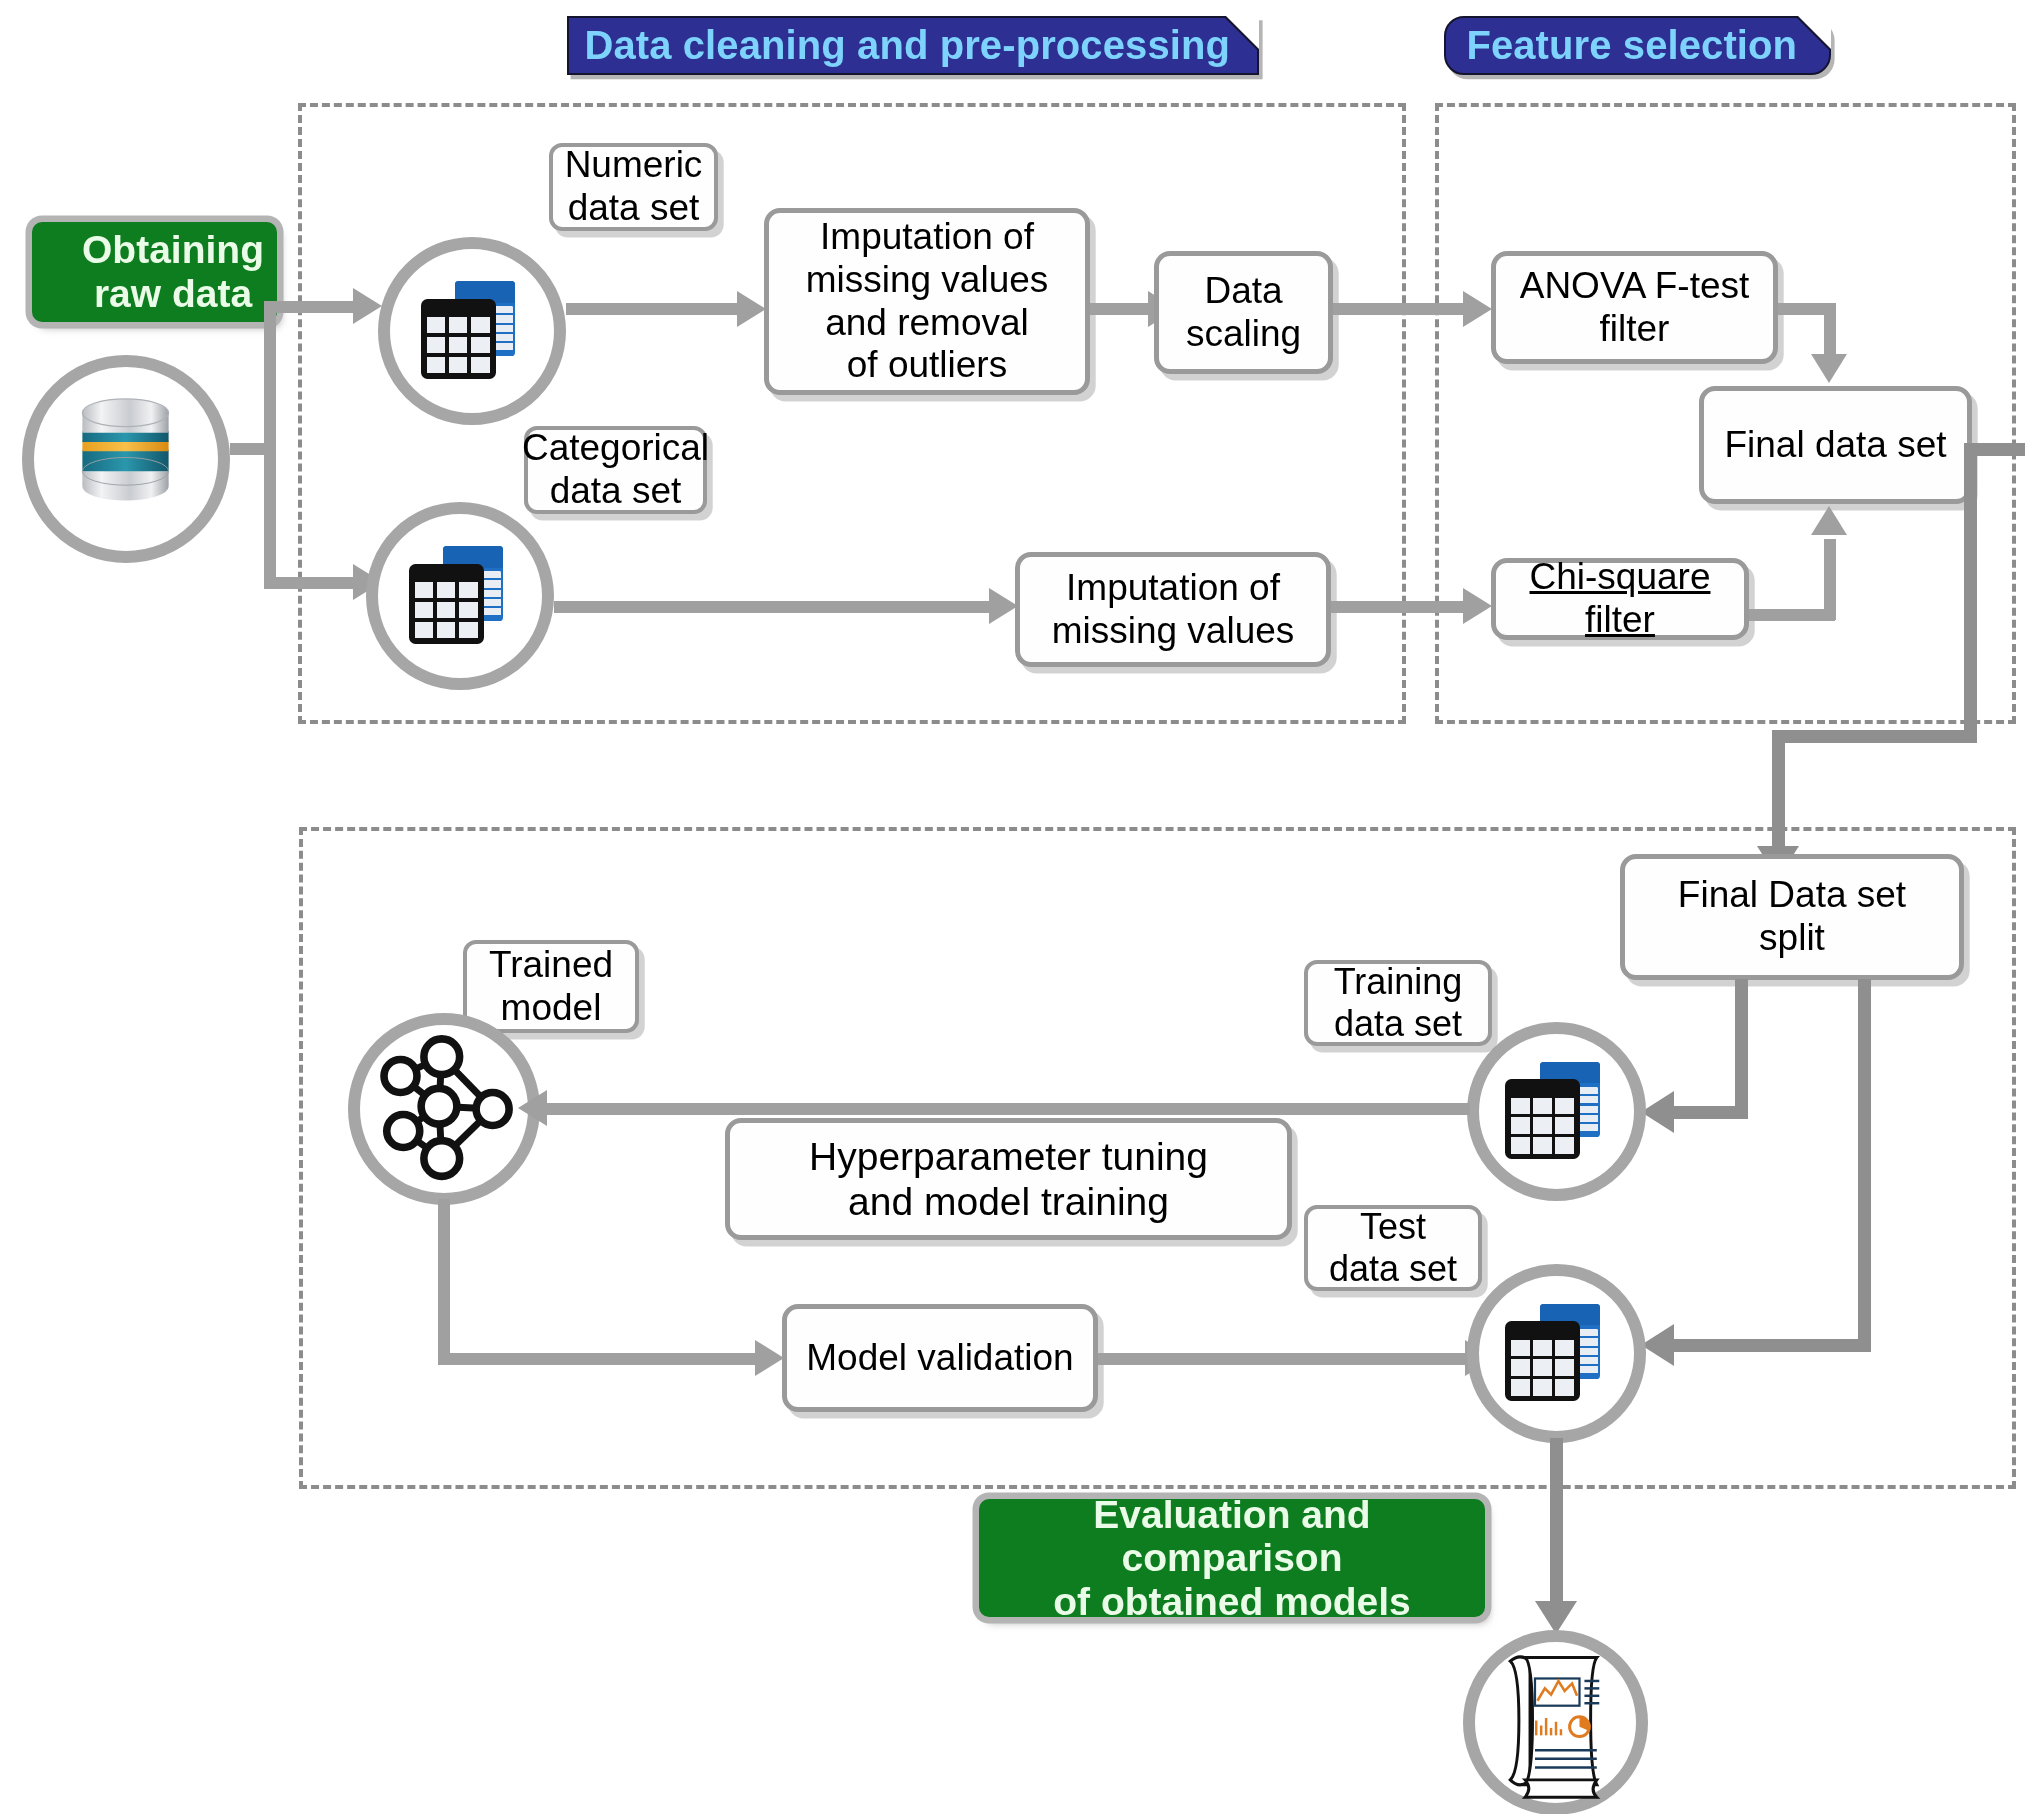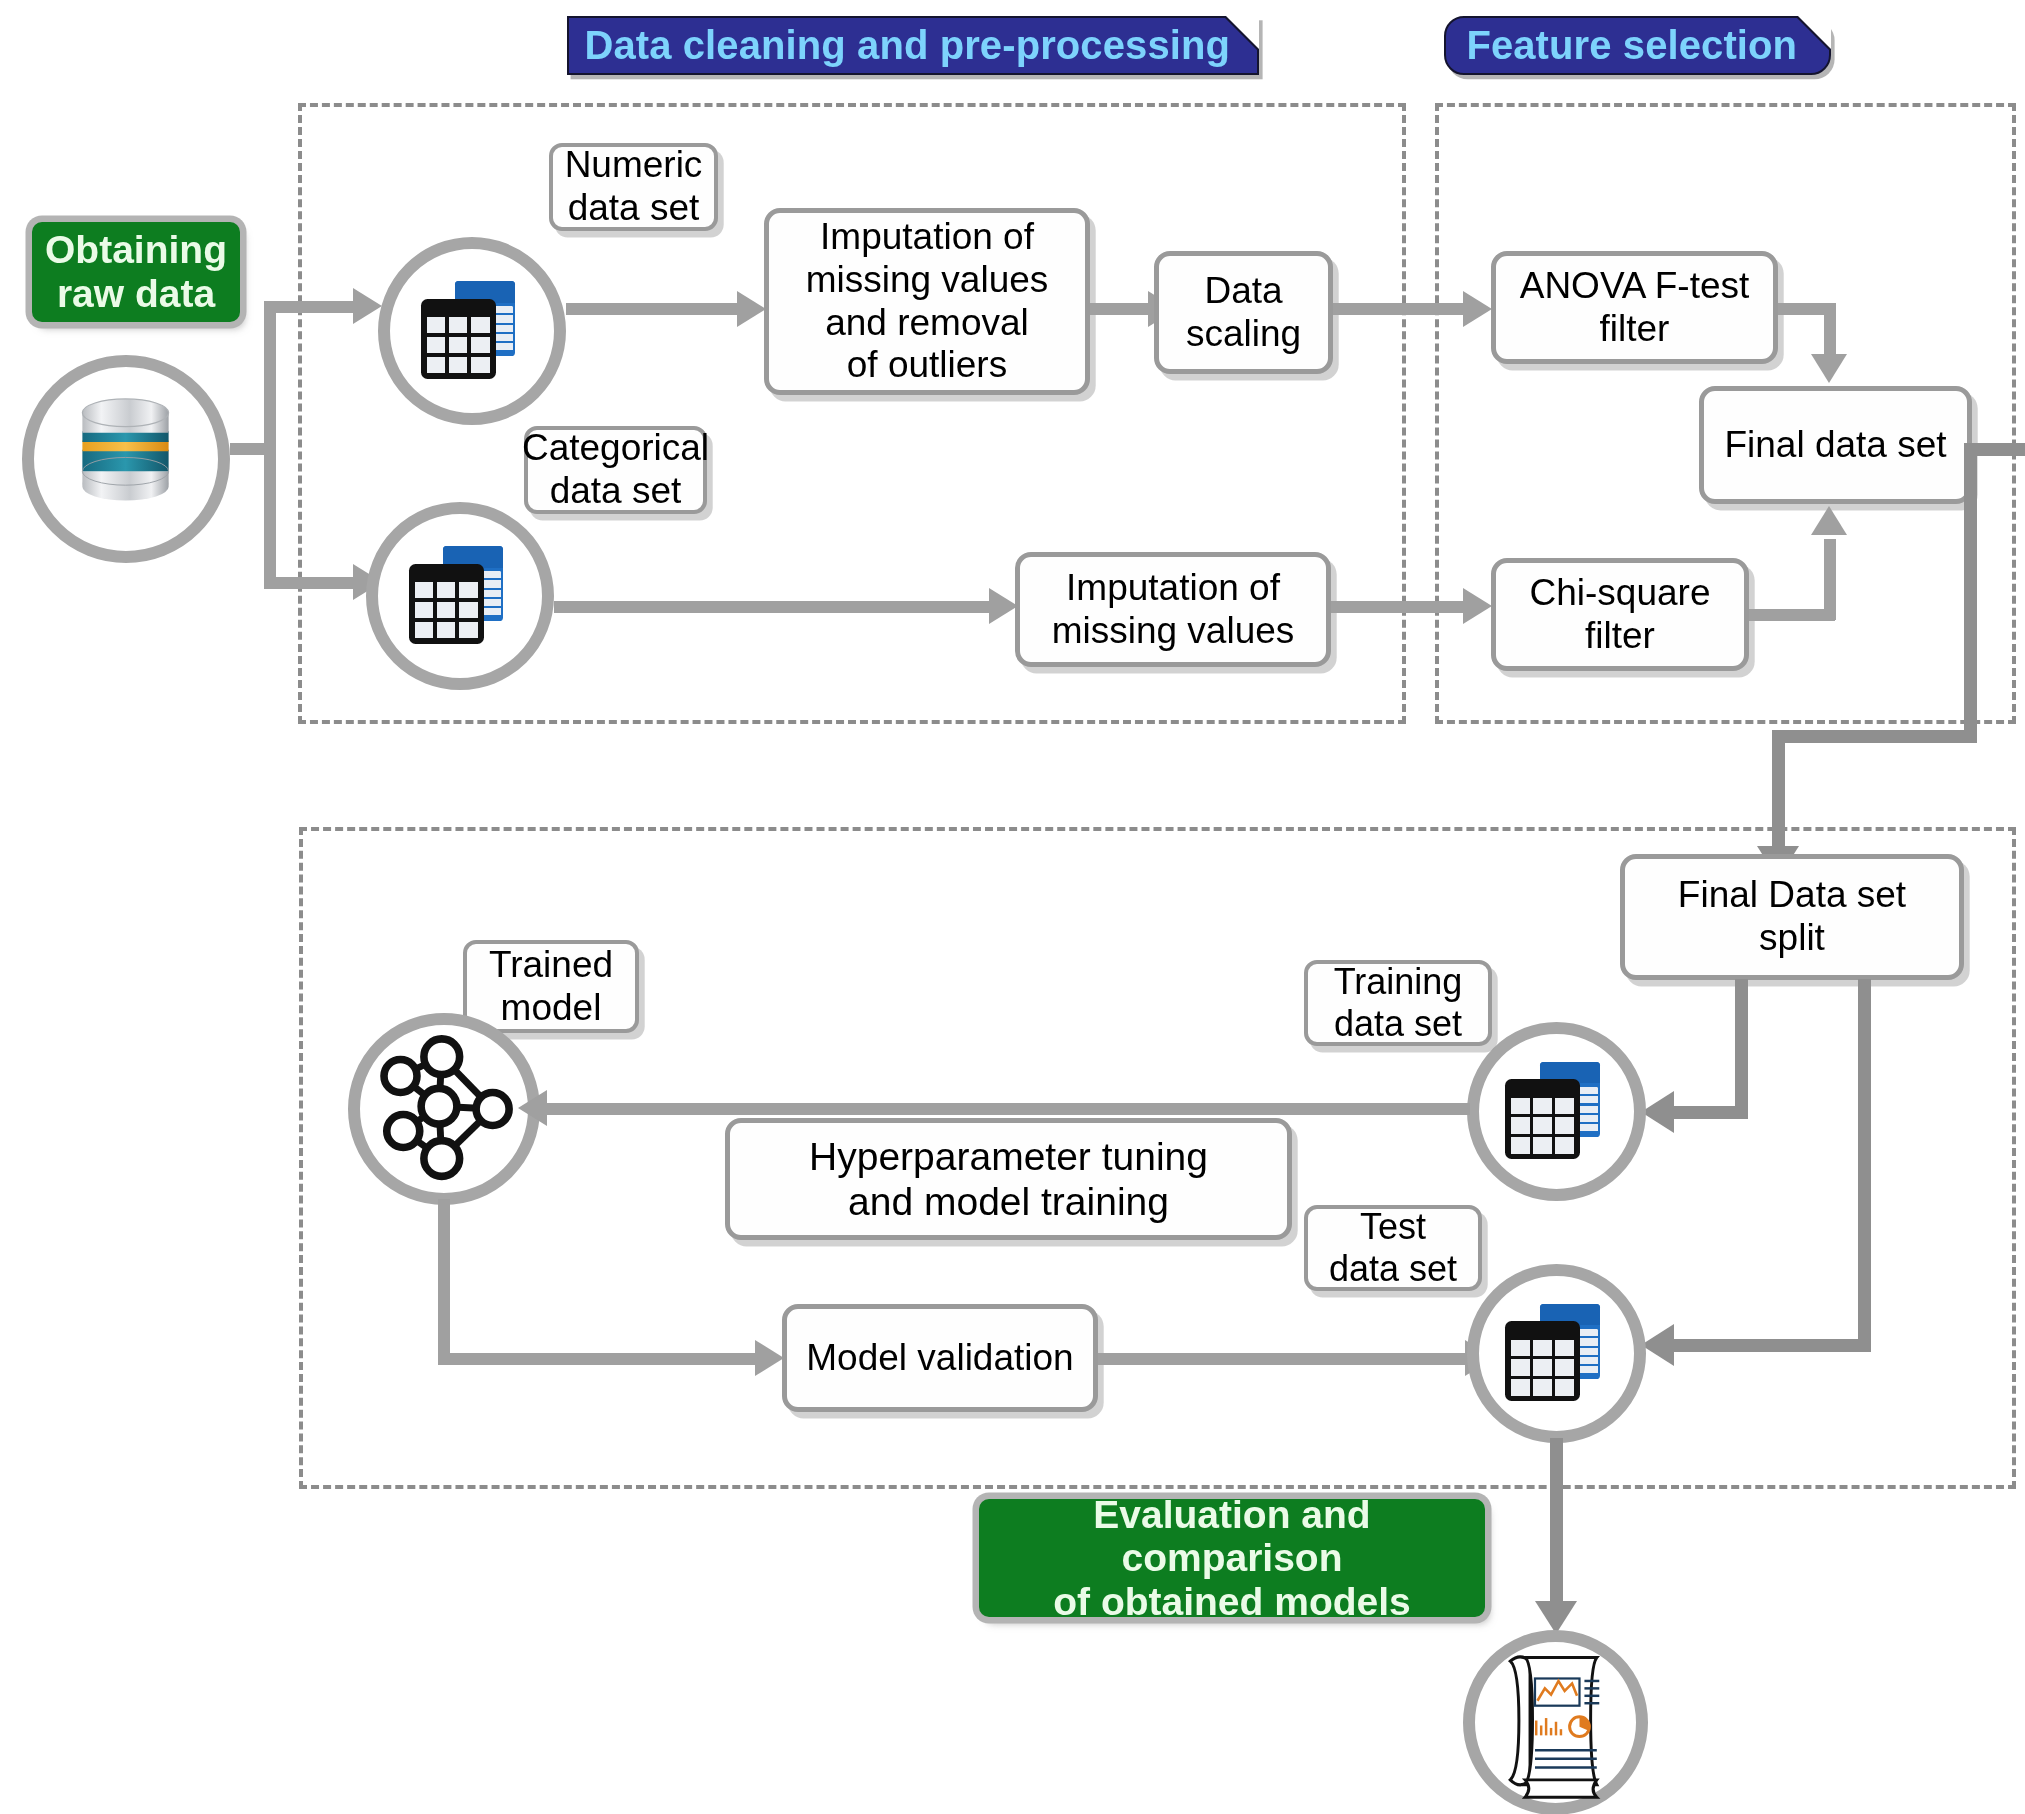--- a/index.html
+++ b/index.html
@@ -80,21 +80,21 @@
     <span>Data cleaning and pre-processing</span>
     <i class="fold"></i>
   </div>
 
   <div class="banner t56" style="left:1444px;top:16px;width:387px;height:59px;border-radius:20px;">
     <span>Feature selection</span>
     <i class="fold"></i>
   </div>
 
 
-  <div class="green t54" style="left:32px;top:222px;width:208px;height:100px;">
+  <div class="green t54" style="left:32px;top:222px;width:208px;height:100px;padding-left:37px;">
     <div>
       <div>Obtaining</div>
       <div>raw data</div>
     </div>
   </div>
 
   <div class="green t54" style="left:979px;top:1499px;width:506px;height:118px;">
     <div>
       <div>Evaluation and comparison</div>
       <div>of obtained models</div>
@@ -233,21 +233,21 @@
   <div class="ln" style="left:1331px;top:601px;width:143px;height:11.5px;"></div>
   <div class="arr ar-r" style="left:1463px;top:588px;"></div>
 
   <div class="box t52" style="left:1491px;top:251px;width:287px;height:113px;">
     <div>
       <div>ANOVA F-test</div>
       <div>filter</div>
     </div>
   </div>
 
-  <div class="box t52" style="left:1491px;top:558px;width:258px;height:113px;">
+  <div class="box t52" style="left:1491px;top:558px;width:258px;height:82px;text-decoration:underline;">
     <div>
       <div>Chi-square</div>
       <div>filter</div>
     </div>
   </div>
 
   <div class="box t52" style="left:1699px;top:386px;width:273px;height:118px;">
     <div>Final data set</div>
   </div>
 

